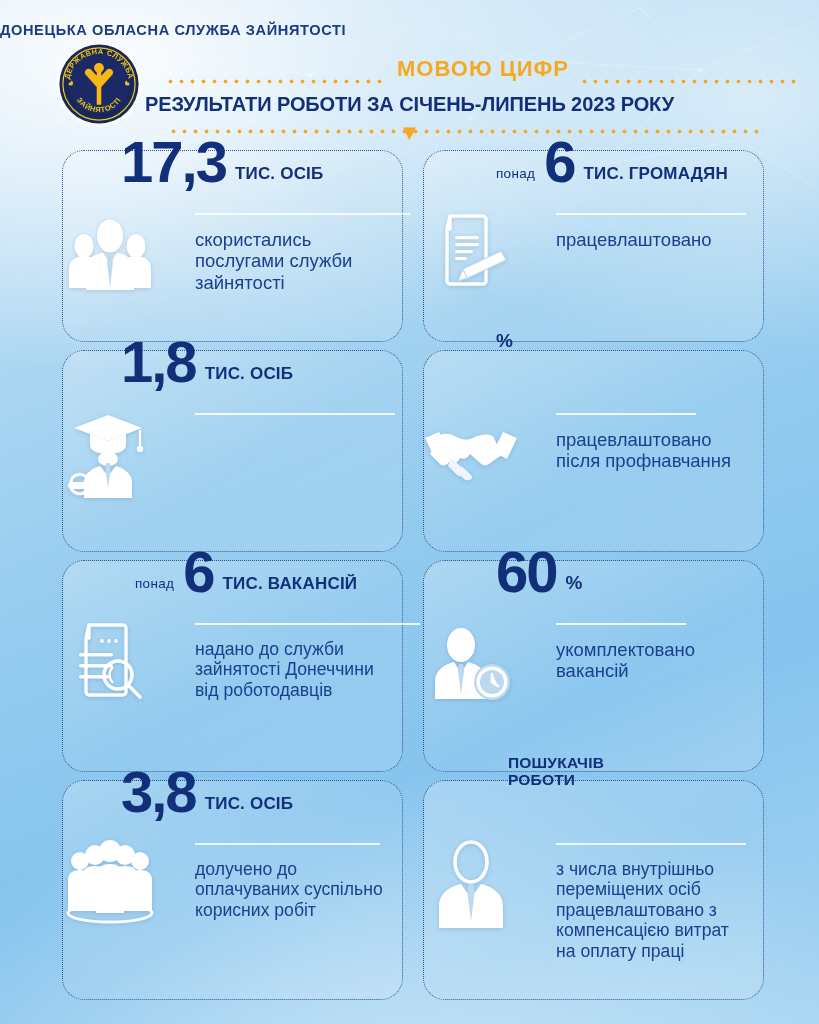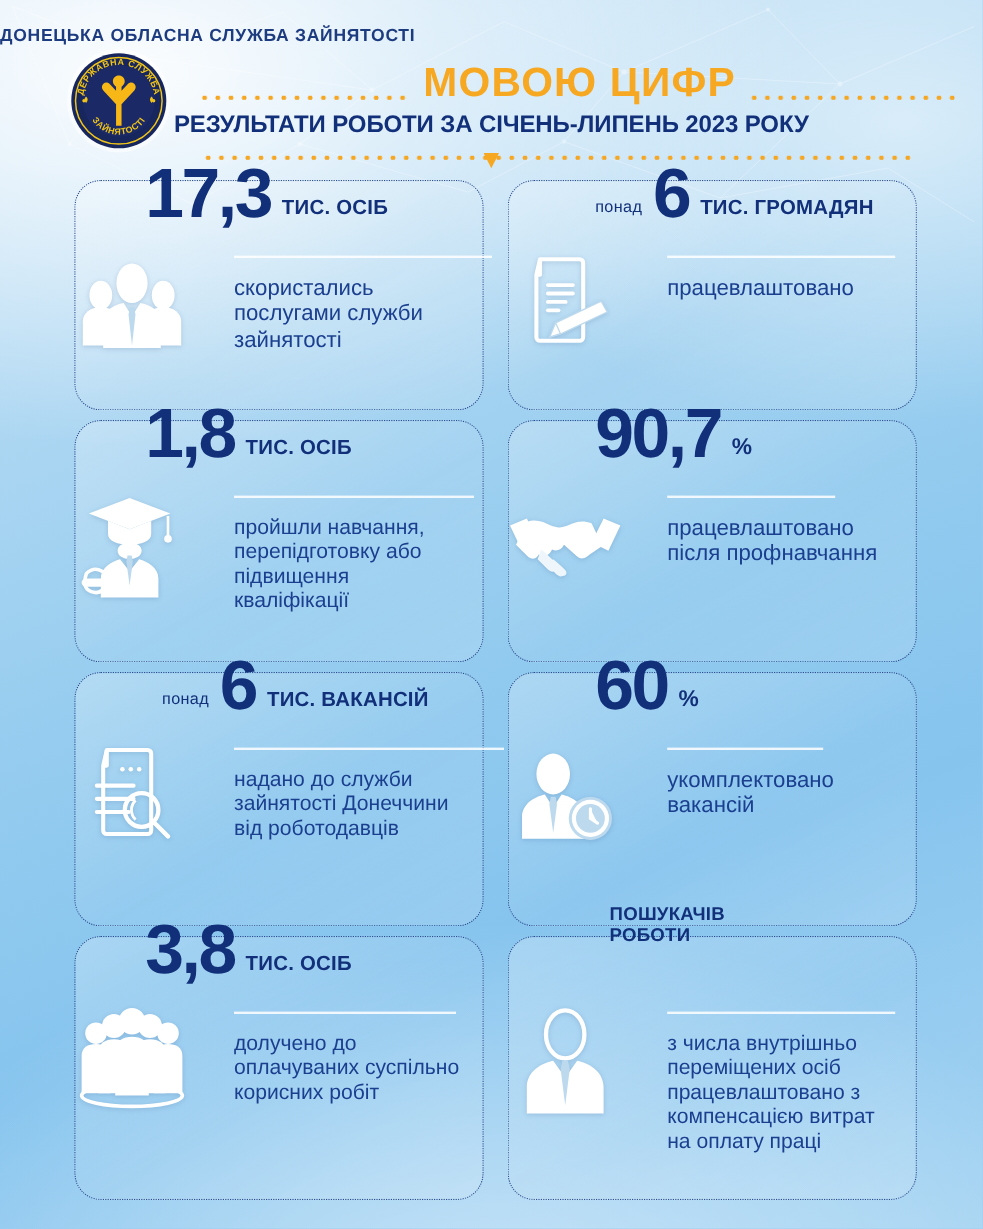--- a/index.html
+++ b/index.html
@@ -77,21 +77,21 @@
     height: 5px;
     align-self: flex-end;
     margin-bottom: 5px;
     background-image: radial-gradient(circle, #f5a623 1.9px, rgba(0,0,0,0) 2.1px);
     background-size: 11px 5px;
     background-repeat: repeat-x;
     background-position: left center;
   }
   .main-title {
     flex: 0 0 auto;
-    font-size: 34px;
+    font-size: 22px;
     font-weight: 800;
     letter-spacing: 1px;
     color: #f7a823;
     white-space: nowrap;
   }
 
   .sub-title {
     position: absolute;
     left: 0; right: 0;
     top: 93px;
@@ -373,28 +373,24 @@
           <circle cx="78" cy="43" r="3.2"></circle>
           <ellipse cx="46" cy="53" rx="10" ry="7"></ellipse>
           <path d="M22 92 l0-16 c0-9 9-14 16-16 l8 10 8-10 c7 2 16 7 16 16 l0 16z"></path>
           <path d="M44.3 57 h3.4 l1 5 -2.7 20 -2.7-20z" fill="#bcd9ee"></path>
           <g stroke="#ffffff" stroke-width="3" fill="none">
             <path d="M10 72 q6-6 13-2 q7 4 3 12 q-4 8-12 5 q-8-3-4-15z"></path>
           </g>
           <rect x="6" y="76" width="24" height="7" rx="3.5"></rect>
         </svg>
       </div>
-      <div class="desc tight">пройшли навчання,
-перепідготовку або
-підвищення кваліфікації</div>
     </div>
 
     <div class="card r2">
       <div class="stat-head">
-        <span class="bignum">90,7</span>
         <span class="unit small">%</span>
       </div>
       <div class="rule w4"></div>
       <div class="icon-box">
         <svg width="100" height="70" viewBox="0 0 100 70" fill="#ffffff">
           <path d="M4 20 l14-6 l10 20 l-14 7z"></path>
           <path d="M96 20 l-14-6 l-10 20 l14 7z"></path>
           <path d="M18 17 c8-3 14 0 20 3 c5 2 9 2 14 0 c6-3 12-5 20-2 l9 19 c-5 3-9 6-13 9 c-3 2-6 2-9-1 l-10-9 c-2 4-6 6-10 4 c-2 5-7 7-11 4 c-2 4-7 5-10 1 l-9-9z"></path>
           <path d="M30 40 c5 4 9 8 13 12 c2 2 1 5-2 6 c-2 1-4 0-6-2 l-8-8z" fill="#eef6fc"></path>
           <path d="M40 48 c4 3 7 6 10 9 c2 2 1 5-2 5 c-2 1-4 0-6-2 l-6-6z" fill="#eef6fc"></path>

